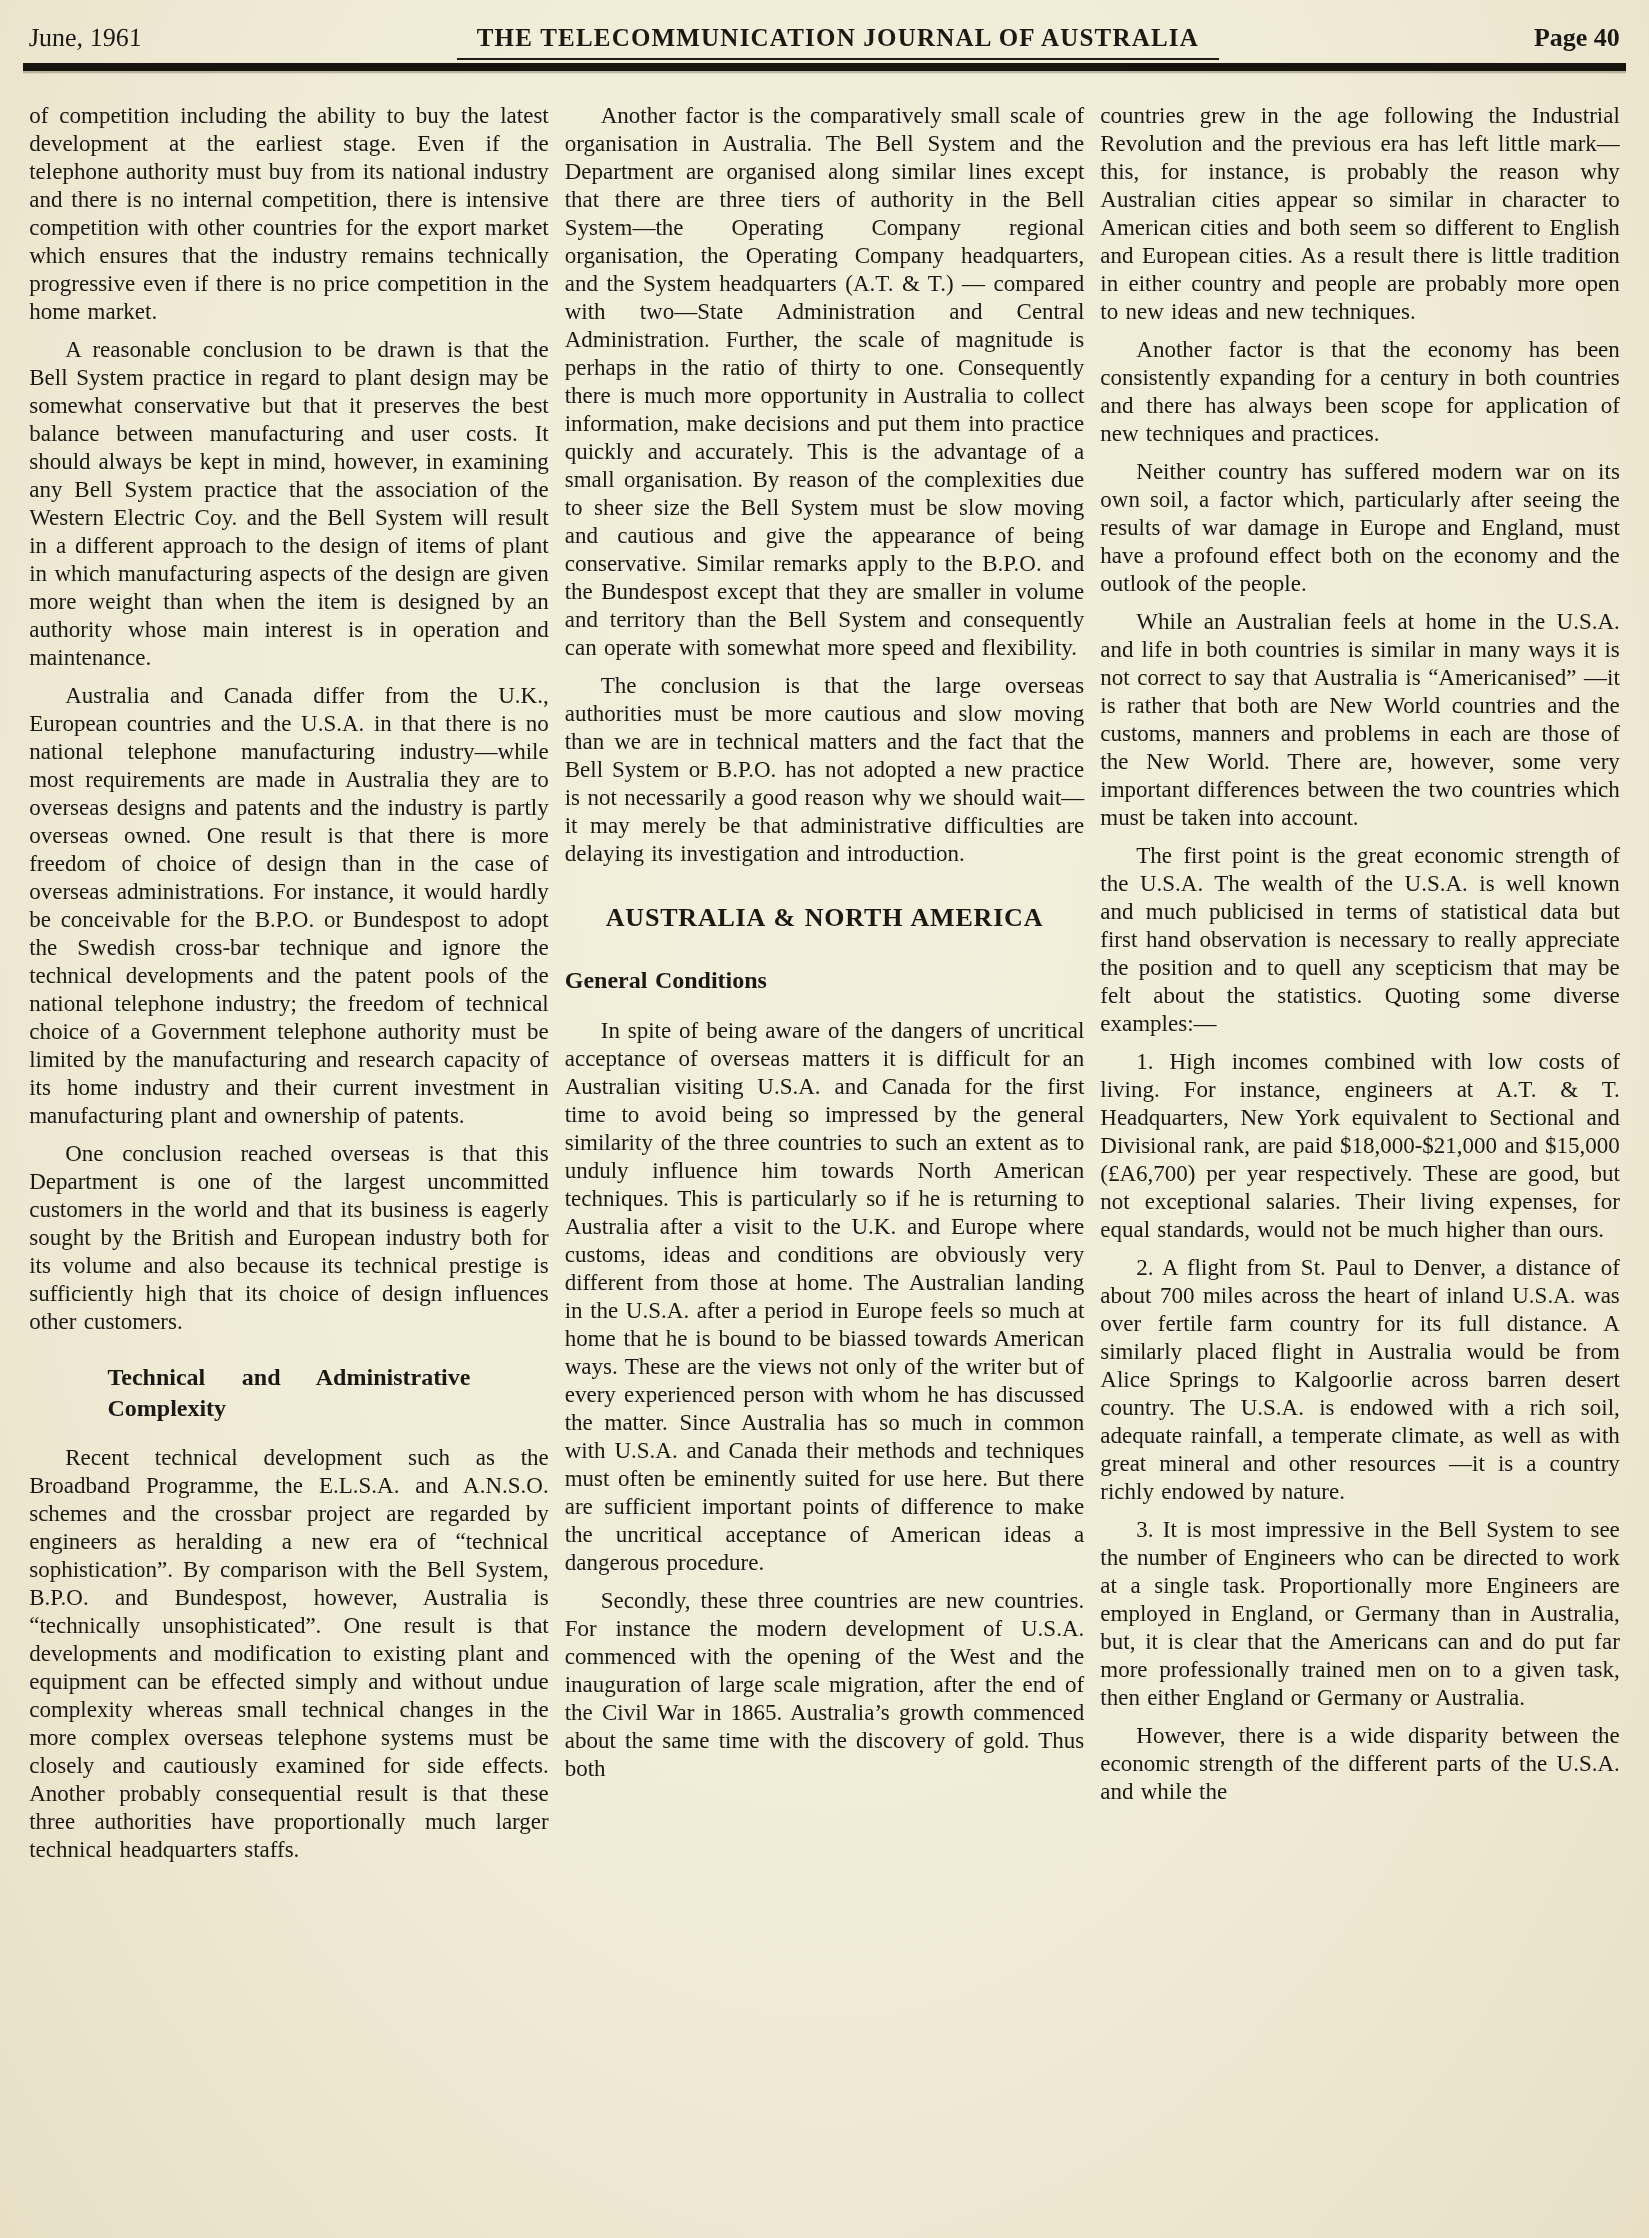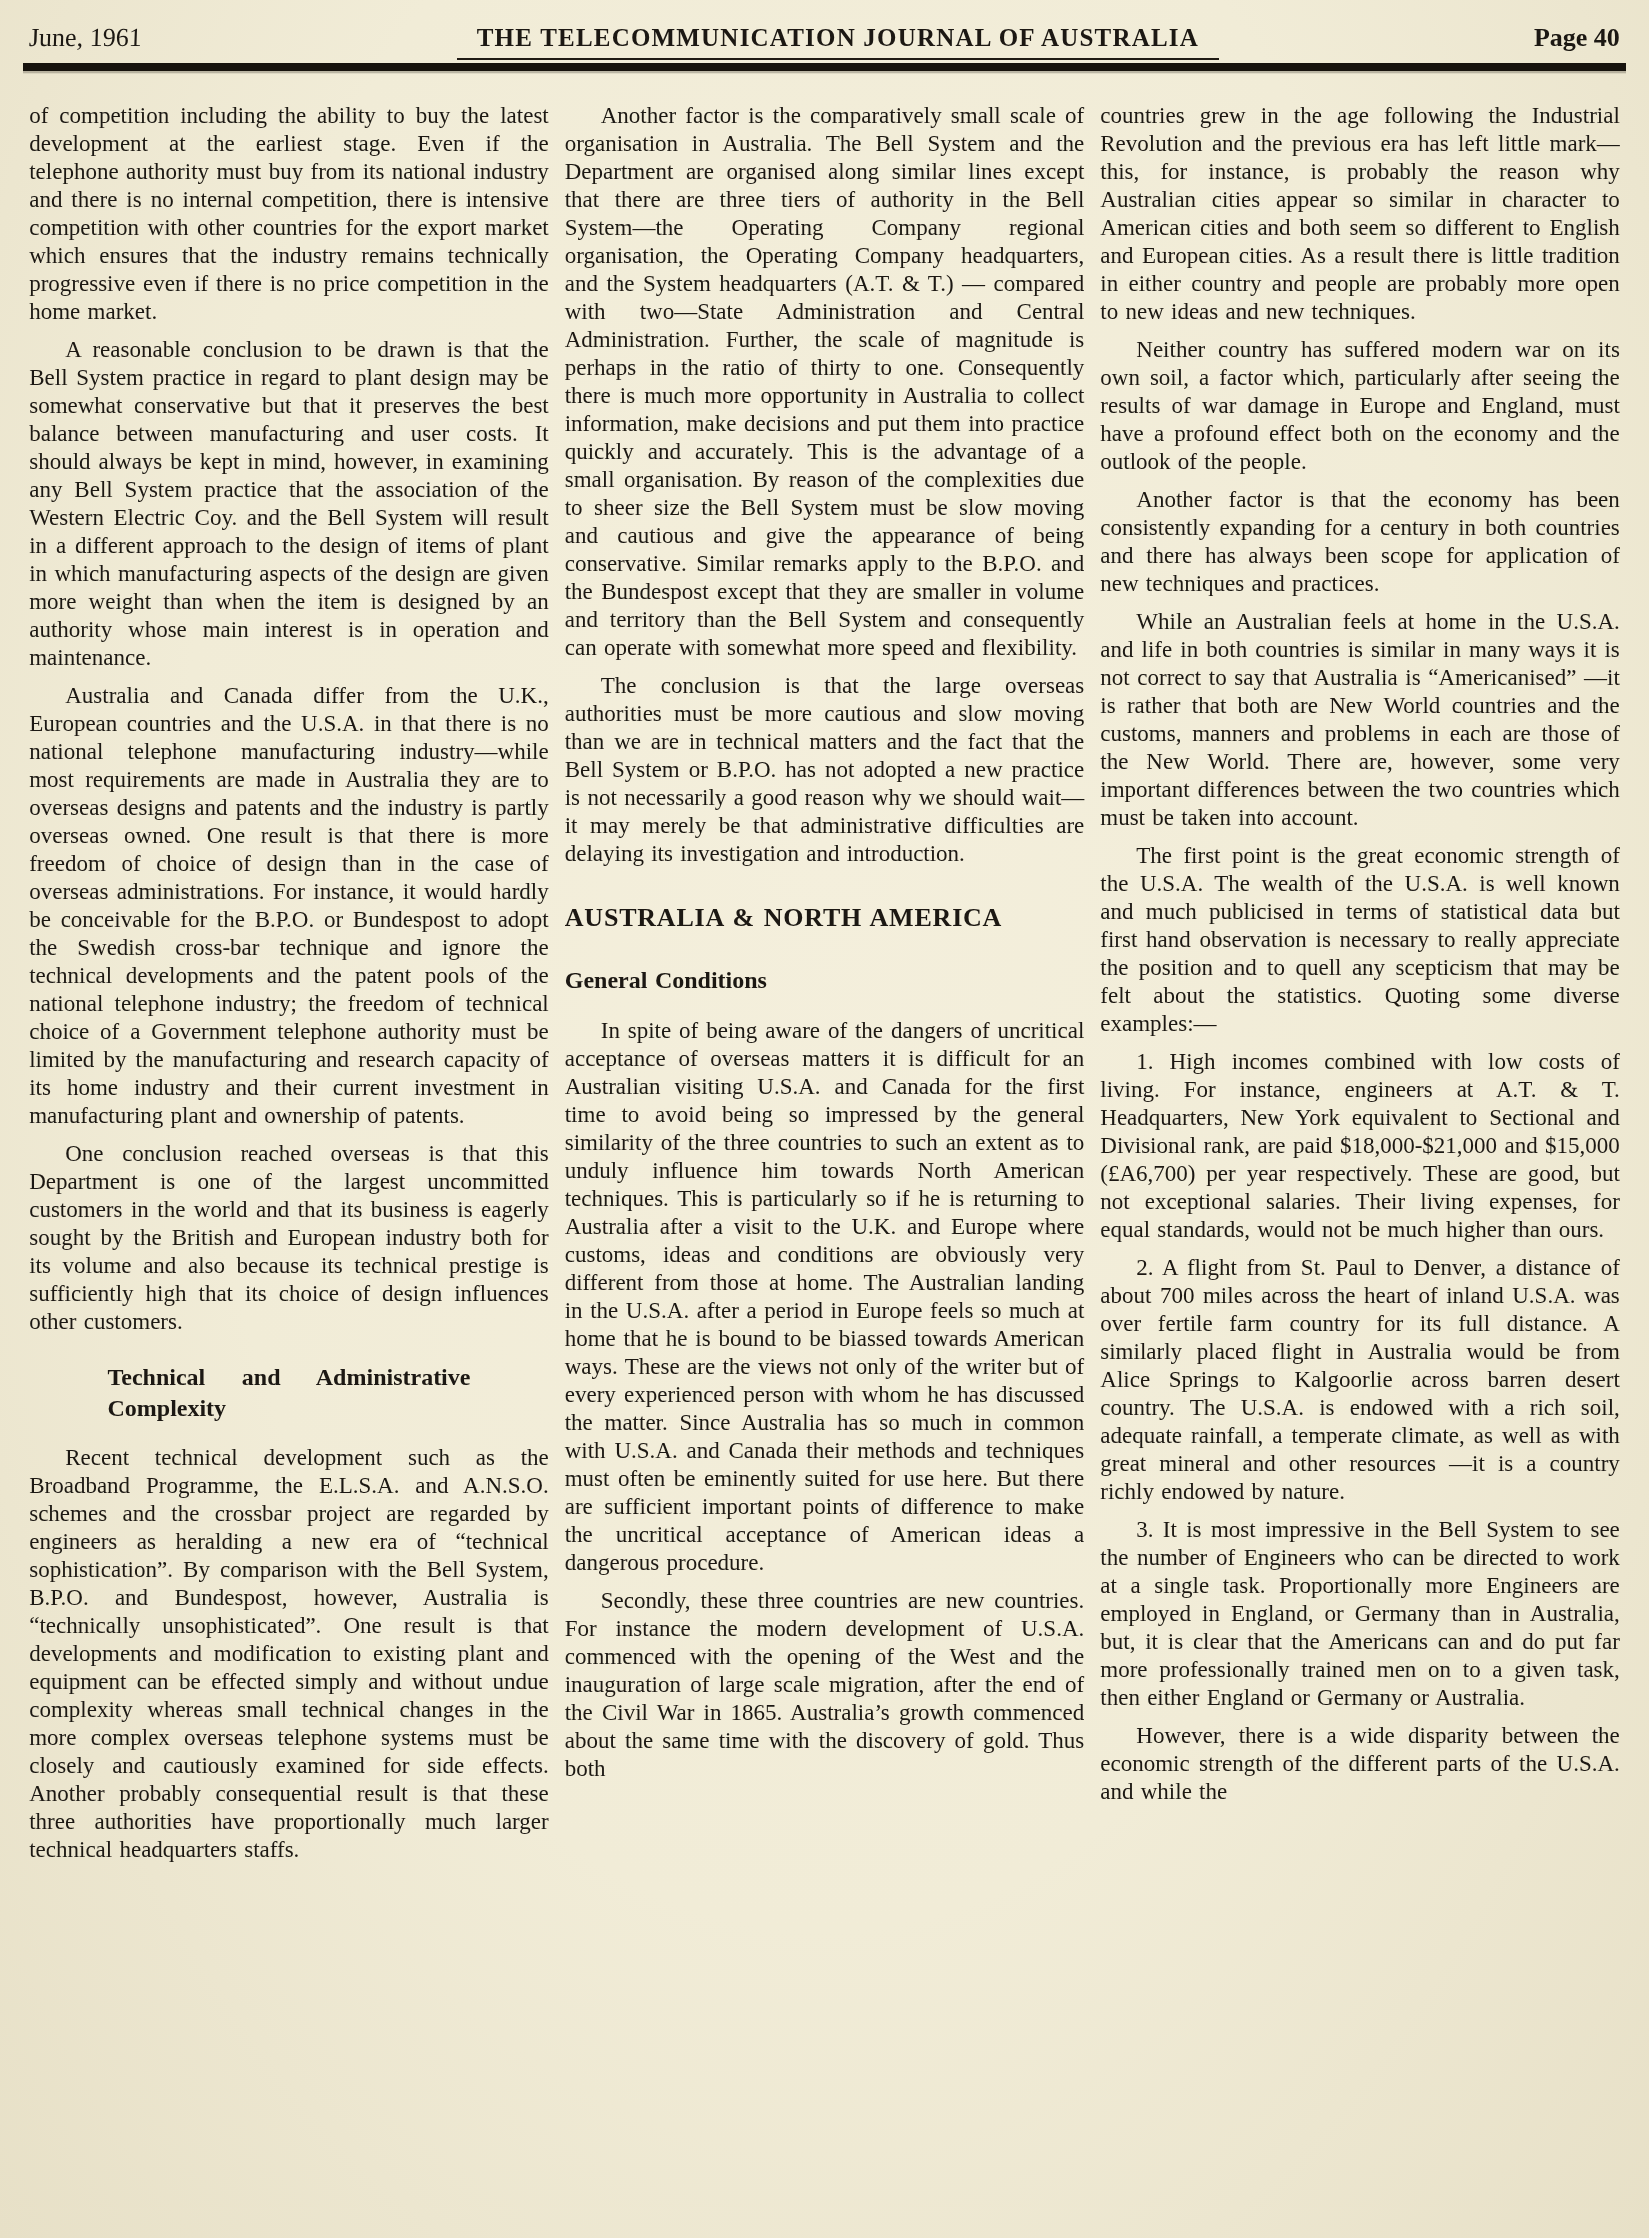--- a/index.html
+++ b/index.html
@@ -76,20 +76,21 @@
     font-size: 24px;
     font-weight: bold;
     line-height: 1.3;
     max-width: 363px;
     margin: 26px auto 20px auto;
     text-indent: 0;
   }
   .heading-caps {
     font-size: 26px;
     font-weight: bold;
+    text-align: center;
     letter-spacing: 0.8px;
     margin: 36px 0 0 0;
     text-indent: 0;
     white-space: nowrap;
   }
   .heading-sub {
     font-size: 24px;
     font-weight: bold;
     margin: 34px 0 23px 0;
     text-indent: 0;
@@ -123,22 +124,22 @@
       <p class="para">Another factor is the comparatively small scale of organisation in Australia. The Bell System and the Department are organised along similar lines except that there are three tiers of authority in the Bell System—the Operating Company regional organisation, the Operating Company headquarters, and the System headquarters (A.T. &amp; T.) — compared with two—State Administration and Central Administration. Further, the scale of magnitude is perhaps in the ratio of thirty to one. Consequently there is much more opportunity in Australia to collect information, make decisions and put them into practice quickly and accurately. This is the advantage of a small organisation. By reason of the complexities due to sheer size the Bell System must be slow moving and cautious and give the appearance of being conservative. Similar remarks apply to the B.P.O. and the Bundespost except that they are smaller in volume and territory than the Bell System and consequently can operate with somewhat more speed and flexibility.</p>
       <p class="para">The conclusion is that the large overseas authorities must be more cautious and slow moving than we are in technical matters and the fact that the Bell System or B.P.O. has not adopted a new practice is not necessarily a good reason why we should wait—it may merely be that administrative difficulties are delaying its investigation and introduction.</p>
       <h2 class="heading-caps">AUSTRALIA &amp; NORTH AMERICA</h2>
       <h3 class="heading-sub">General Conditions</h3>
       <p class="para">In spite of being aware of the dangers of uncritical acceptance of overseas matters it is difficult for an Australian visiting U.S.A. and Canada for the first time to avoid being so impressed by the general similarity of the three countries to such an extent as to unduly influence him towards North American techniques. This is particularly so if he is returning to Australia after a visit to the U.K. and Europe where customs, ideas and conditions are obviously very different from those at home. The Australian landing in the U.S.A. after a period in Europe feels so much at home that he is bound to be biassed towards American ways. These are the views not only of the writer but of every experienced person with whom he has discussed the matter. Since Australia has so much in common with U.S.A. and Canada their methods and techniques must often be eminently suited for use here. But there are sufficient important points of difference to make the uncritical acceptance of American ideas a dangerous procedure.</p>
       <p class="para">Secondly, these three countries are new countries. For instance the modern development of U.S.A. commenced with the opening of the West and the inauguration of large scale migration, after the end of the Civil War in 1865. Australia’s growth commenced about the same time with the discovery of gold. Thus both</p>
     </section>
 
     <section class="col">
       <p class="para flush">countries grew in the age following the Industrial Revolution and the previous era has left little mark—this, for instance, is probably the reason why Australian cities appear so similar in character to American cities and both seem so different to English and European cities. As a result there is little tradition in either country and people are probably more open to new ideas and new techniques.</p>
+      <p class="para">Another factor is that the economy has been consistently expanding for a century in both countries and there has always been scope for application of new techniques and practices.</p>
       <p class="para">Neither country has suffered modern war on its own soil, a factor which, particularly after seeing the results of war damage in Europe and England, must have a profound effect both on the economy and the outlook of the people.</p>
-      <p class="para">Another factor is that the economy has been consistently expanding for a century in both countries and there has always been scope for application of new techniques and practices.</p>
       <p class="para">While an Australian feels at home in the U.S.A. and life in both countries is similar in many ways it is not correct to say that Australia is “Americanised” —it is rather that both are New World countries and the customs, manners and problems in each are those of the New World. There are, however, some very important differences between the two countries which must be taken into account.</p>
       <p class="para">The first point is the great economic strength of the U.S.A. The wealth of the U.S.A. is well known and much publicised in terms of statistical data but first hand observation is necessary to really appreciate the position and to quell any scepticism that may be felt about the statistics. Quoting some diverse examples:—</p>
       <p class="para">1. High incomes combined with low costs of living. For instance, engineers at A.T. &amp; T. Headquarters, New York equivalent to Sectional and Divisional rank, are paid $18,000-$21,000 and $15,000 (£A6,700) per year respectively. These are good, but not exceptional salaries. Their living expenses, for equal standards, would not be much higher than ours.</p>
       <p class="para">2. A flight from St. Paul to Denver, a distance of about 700 miles across the heart of inland U.S.A. was over fertile farm country for its full distance. A similarly placed flight in Australia would be from Alice Springs to Kalgoorlie across barren desert country. The U.S.A. is endowed with a rich soil, adequate rainfall, a temperate climate, as well as with great mineral and other resources —it is a country richly endowed by nature.</p>
       <p class="para">3. It is most impressive in the Bell System to see the number of Engineers who can be directed to work at a single task. Proportionally more Engineers are employed in England, or Germany than in Australia, but, it is clear that the Americans can and do put far more professionally trained men on to a given task, then either England or Germany or Australia.</p>
       <p class="para">However, there is a wide disparity between the economic strength of the different parts of the U.S.A. and while the</p>
     </section>
 
   </main>
 

